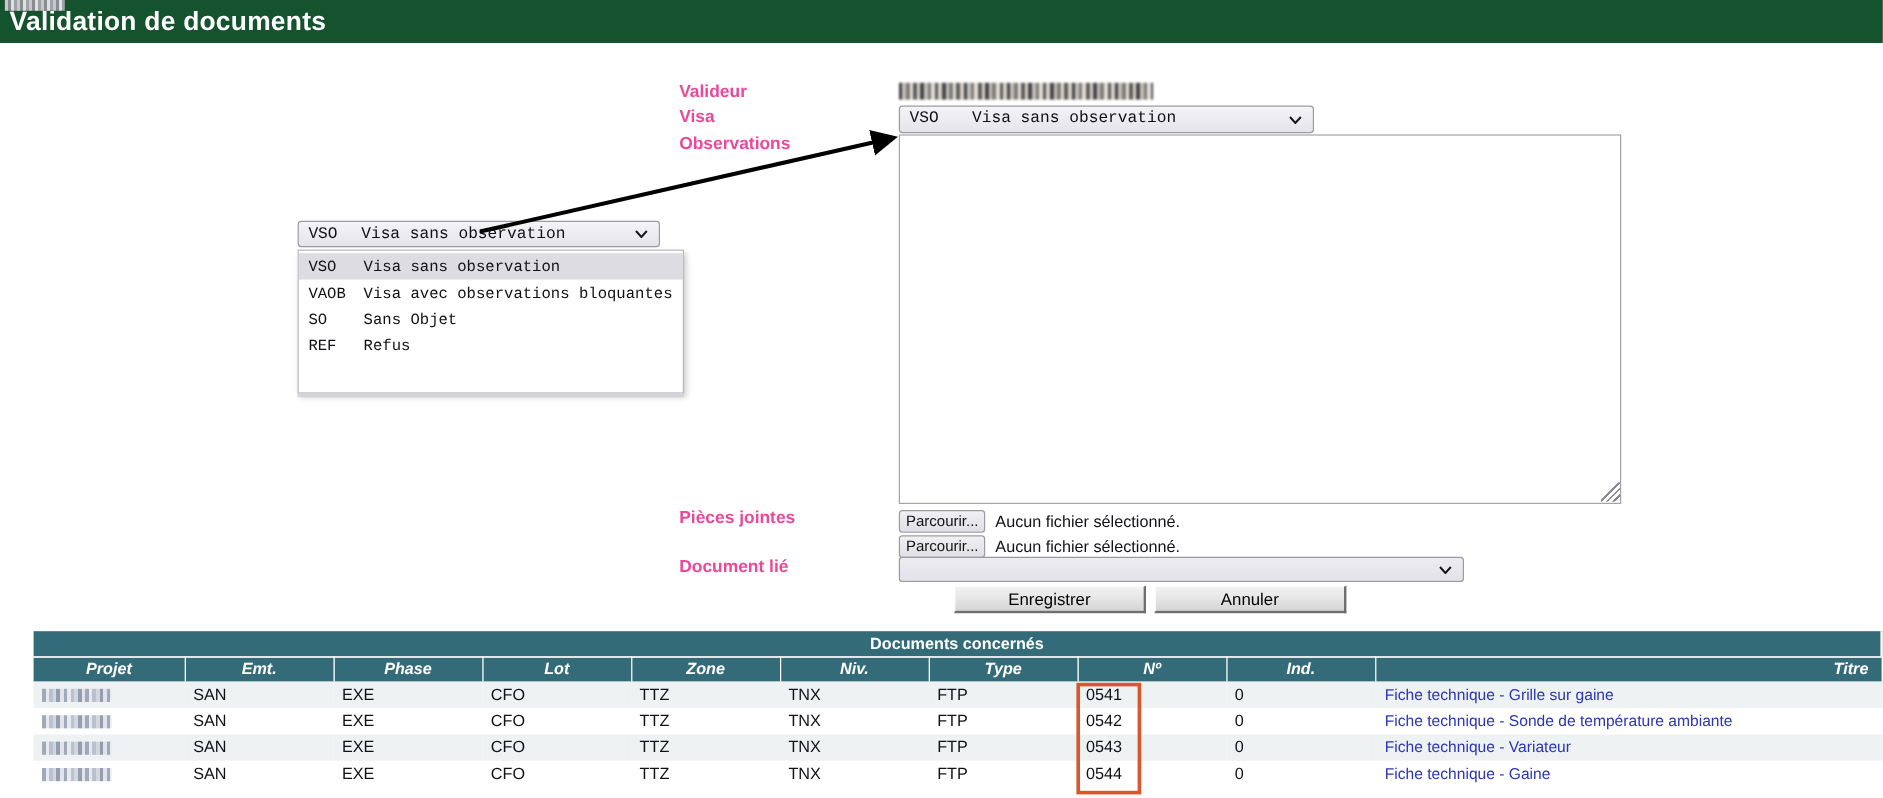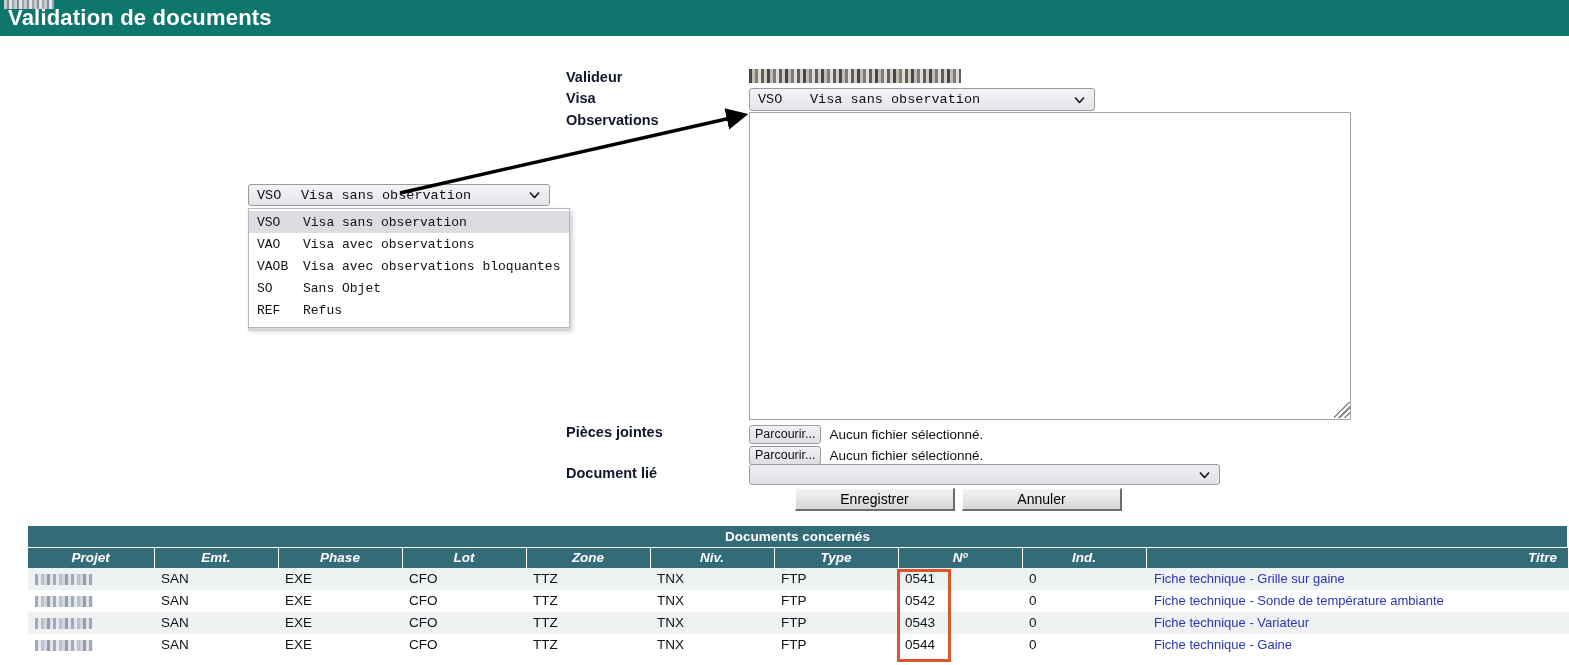--- a/index.html
+++ b/index.html
@@ -9,21 +9,21 @@
     width: 1569px; height: 665px;
     overflow: hidden;
     background: #ffffff;
     font-family: "Liberation Sans", sans-serif;
   }
 
   
   #app-header {
     position: absolute; left: 0; top: 0;
     width: 1569px; height: 36px;
-    background: #0f766e;
+    background: #14532d;
   }
   #page-title {
     position: absolute; left: 8px; top: 5px;
     font-size: 22px; font-weight: bold; color: #ffffff;
     letter-spacing: 0.2px;
     white-space: nowrap;
   }
   #redacted-tab {
     position: absolute; left: 4px; top: 0px;
     width: 50px; height: 9px;
@@ -36,21 +36,21 @@
     opacity: .95;
   }
   #header-underline {
     position: absolute; left:0; top: 36px; width: 1569px; height: 2px;
     background: #ffffff;
   }
 
   
   .form-label {
     position: absolute;
-    font-size: 14.5px; font-weight: bold; color: #0f172a;
+    font-size: 14.5px; font-weight: bold; color: #ec4899;
     white-space: nowrap;
   }
   #lbl-valideur      { left: 566px; top: 69px; }
   #lbl-visa          { left: 566px; top: 90px; }
   #lbl-observations  { left: 566px; top: 112px; }
   #lbl-pieces        { left: 566px; top: 424px; }
   #lbl-doclie        { left: 566px; top: 465px; }
 
   #valideur-value {
     position: absolute; left: 749px; top: 69px;
@@ -301,24 +301,20 @@
   <span class="chev">
     <svg width="11" height="7" viewBox="0 0 11 7">
         <path d="M1 1 L5.5 6 L10 1" stroke="#16161a" stroke-width="1.6" fill="none"></path>
       </svg>
   </span>
 </div>
 <div id="visa-dropdown-list">
   <div class="dd-option selected">
     <span class="dd-code">VSO</span>
     <span>Visa sans observation</span>
-  </div>
-  <div class="dd-option">
-    <span class="dd-code">VAO</span>
-    <span>Visa avec observations</span>
   </div>
   <div class="dd-option">
     <span class="dd-code">VAOB</span>
     <span>Visa avec observations bloquantes</span>
   </div>
   <div class="dd-option">
     <span class="dd-code">SO</span>
     <span>Sans Objet</span>
   </div>
   <div class="dd-option">

